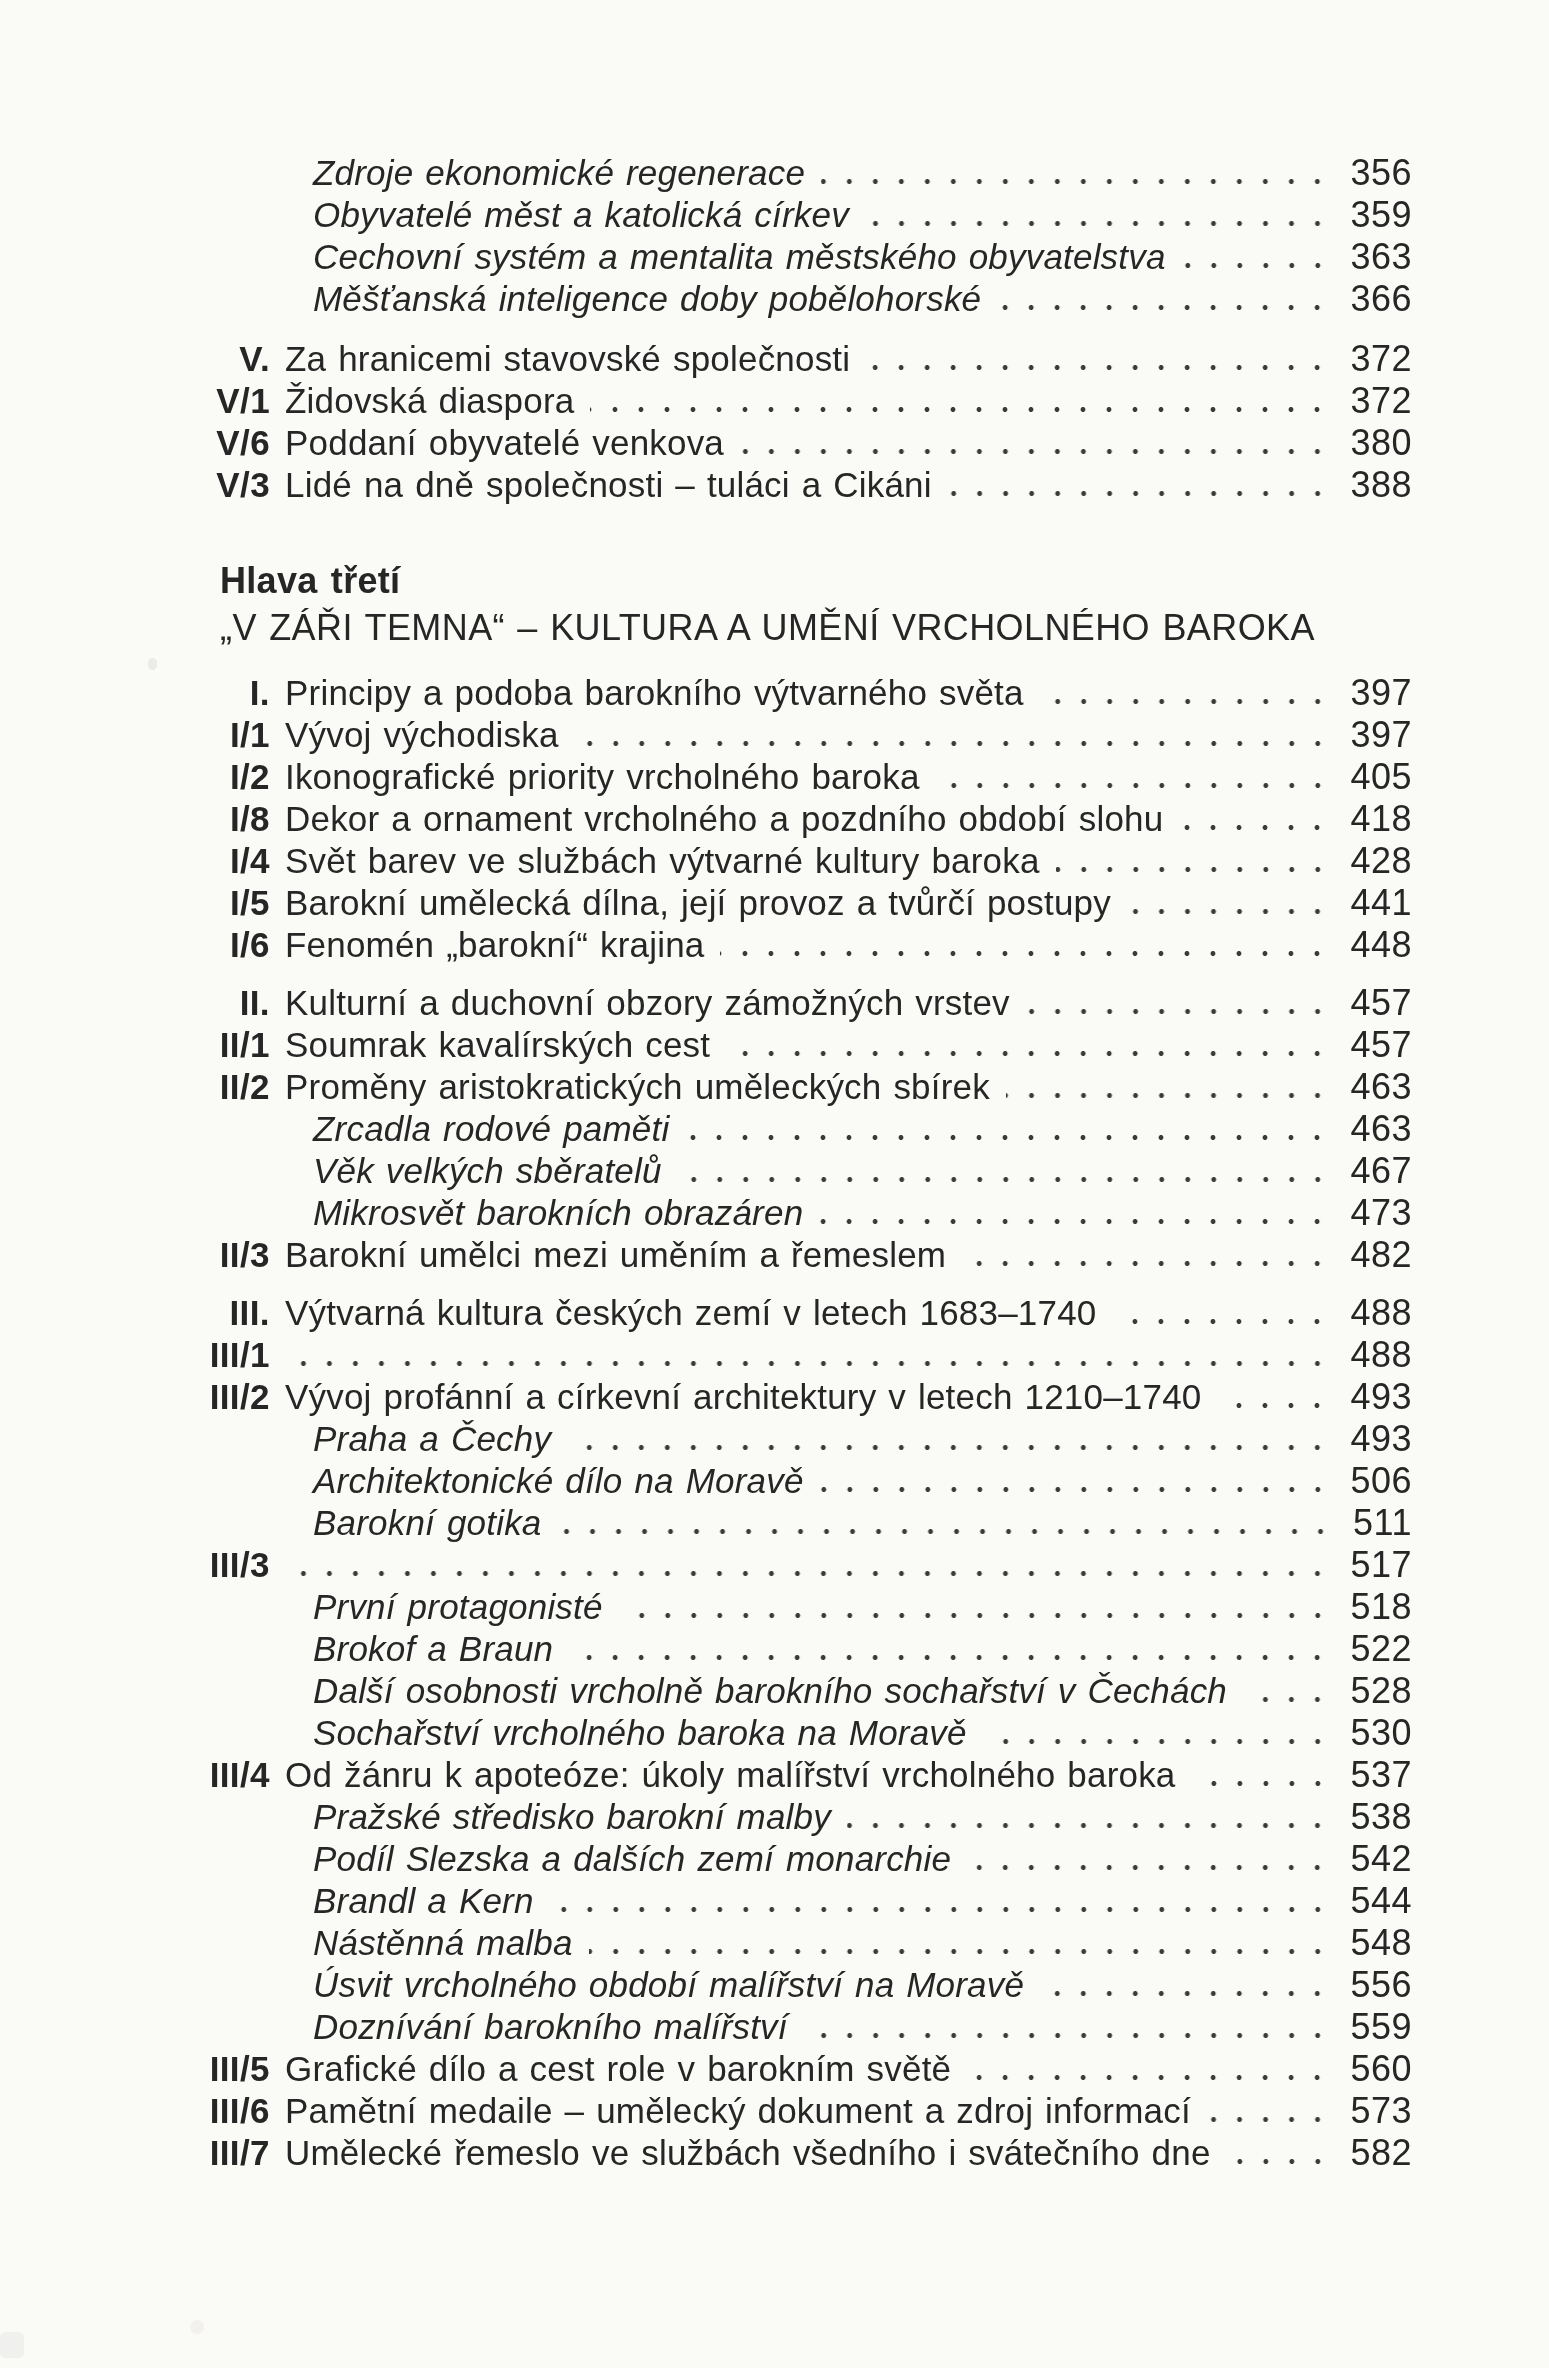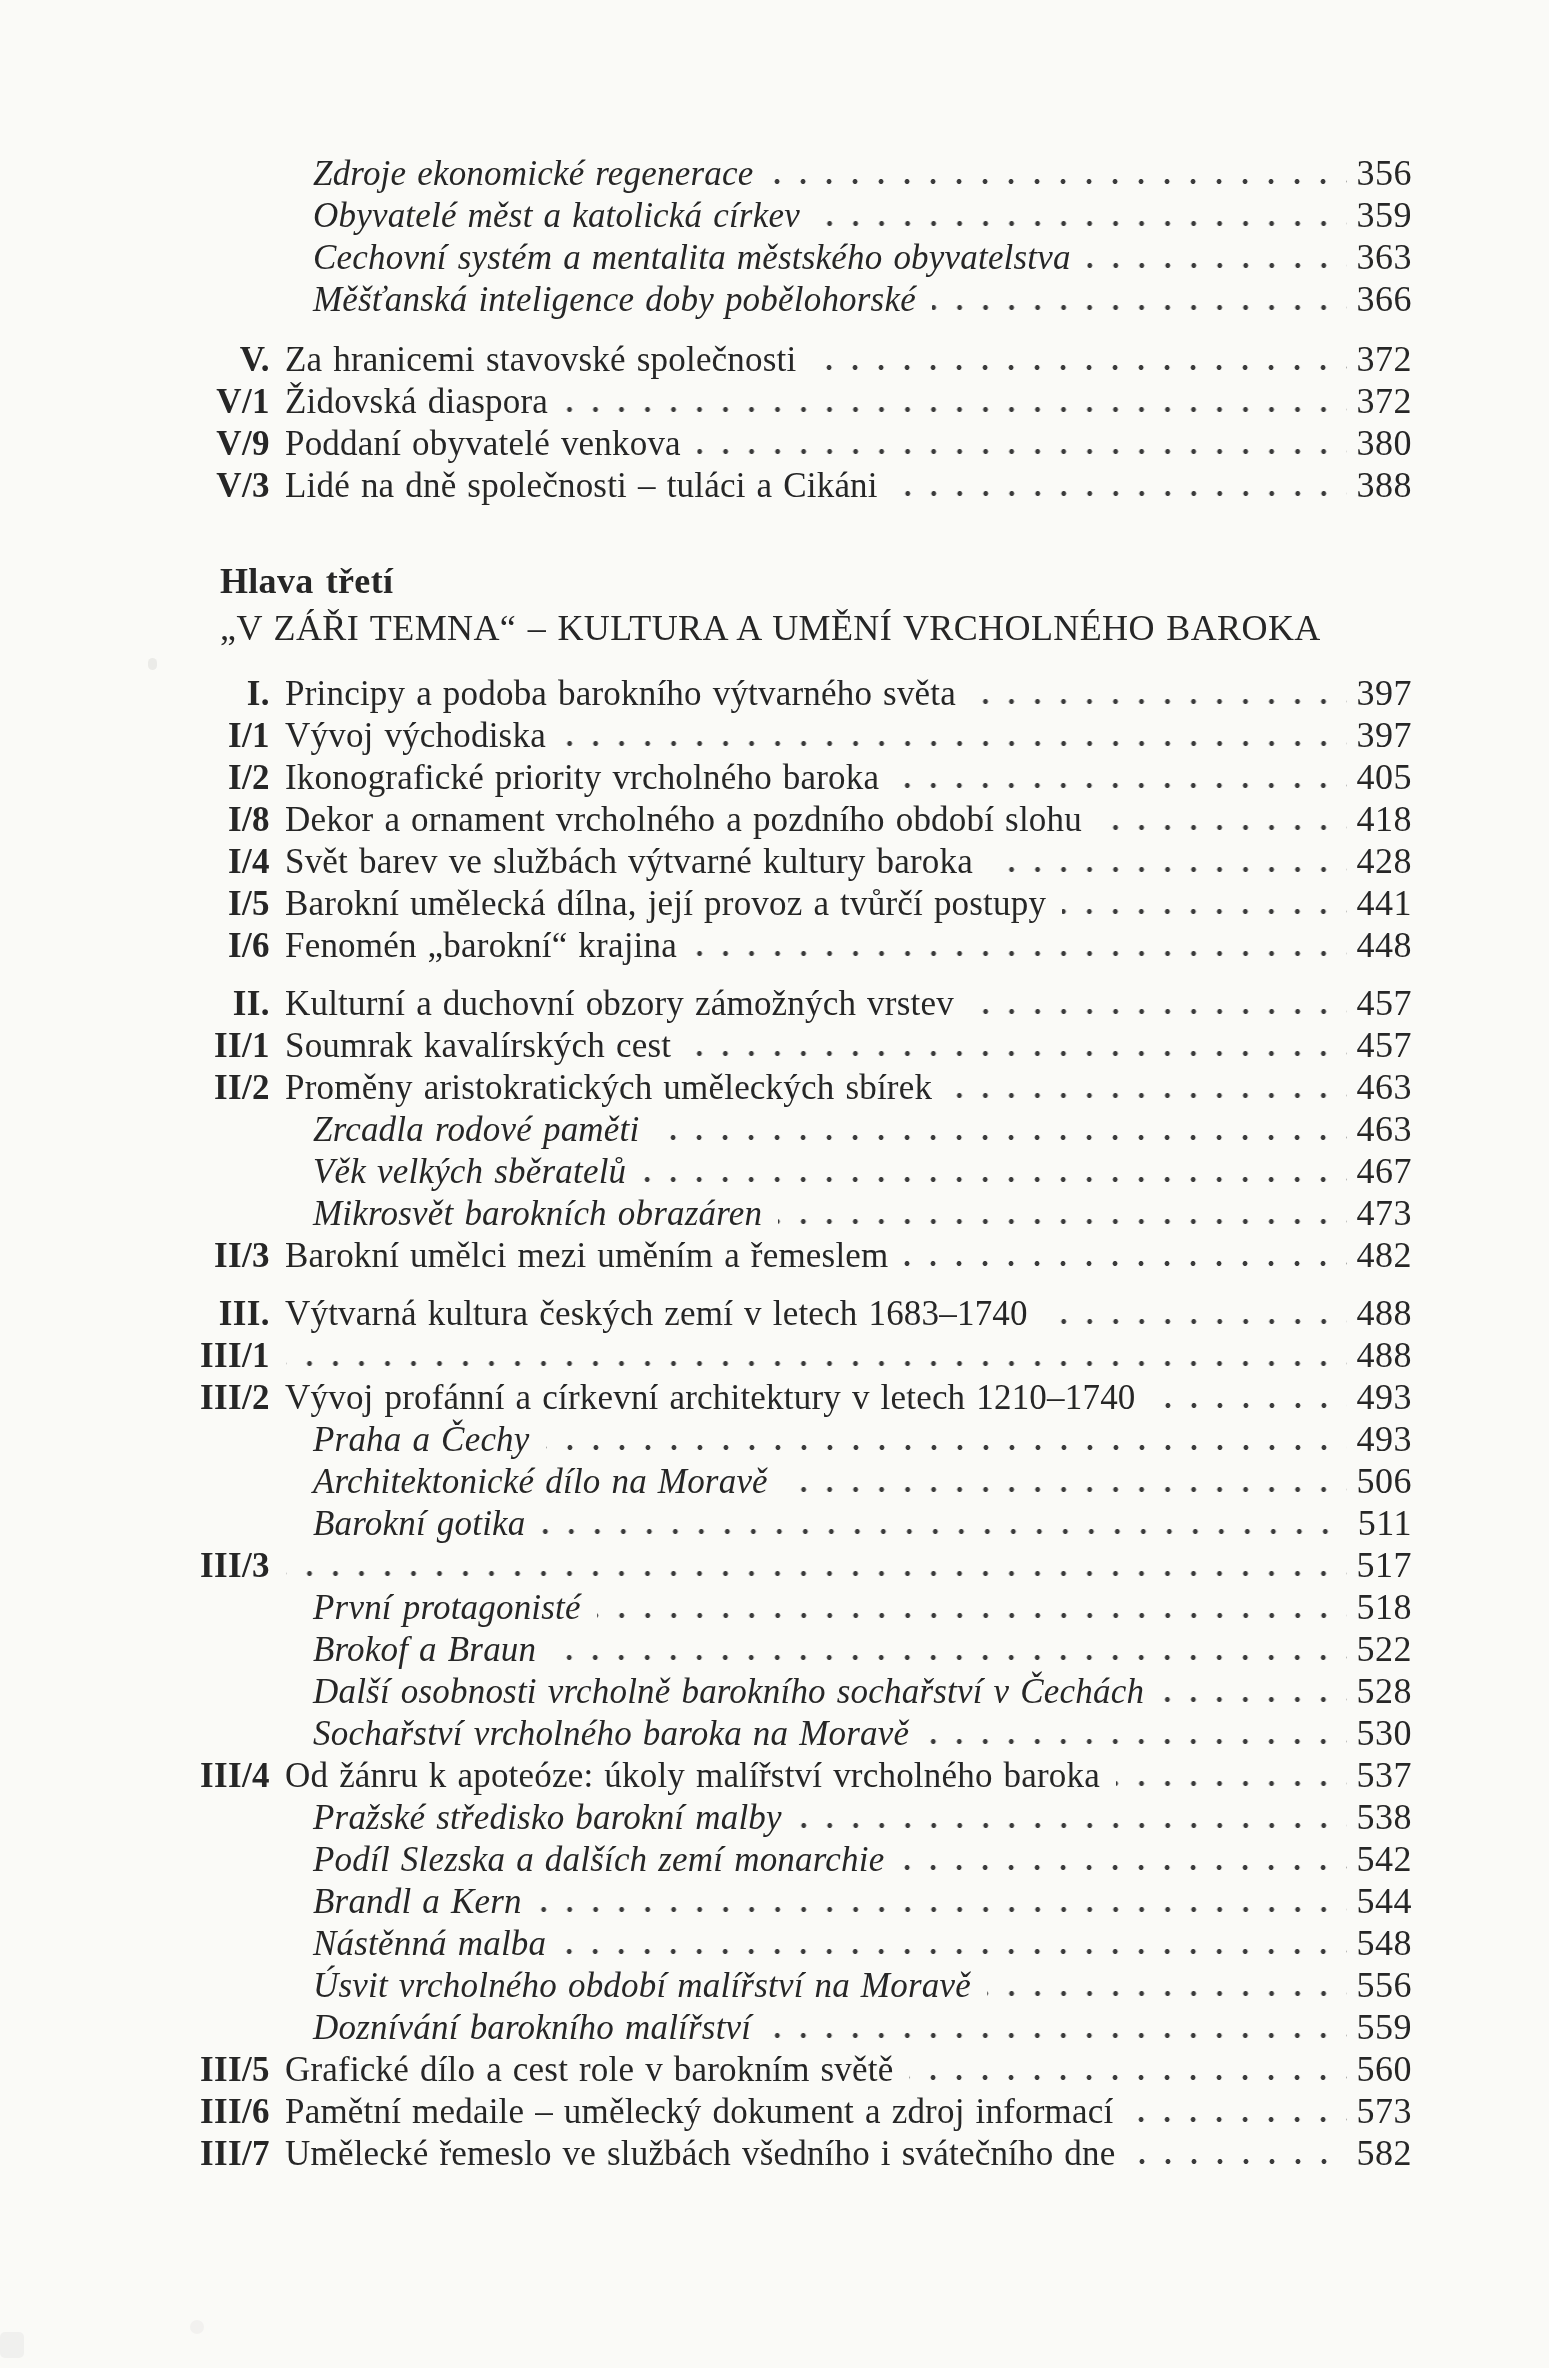--- a/index.html
+++ b/index.html
@@ -6,21 +6,21 @@
     margin: 0; padding: 0;
   }
   body {
     width: 1549px; height: 2368px;
     background: var(--bg, #fafaf7);
     overflow: hidden;
   }
   .page {
     position: relative;
     width: 1549px; height: 2368px;
-    font-family: Liberation Serif, serif;
+    font-family: Liberation Sans, sans-serif;
     color: var(--ink, #262626);
   }
   .toc {
     position: absolute;
     top: 0; left: 0;
     width: 1412px;
     padding-top: 152px;
   }
   .block + .block { margin-top: 18px; }
   .block.after-heading { margin-top: 0; }
@@ -121,21 +121,21 @@
           <span class="leader"></span>
           <span class="page-num">372</span>
         </div>
         <div class="row">
           <span class="label">V/1</span>
           <span class="title">Židovská diaspora</span>
           <span class="leader"></span>
           <span class="page-num">372</span>
         </div>
         <div class="row">
-          <span class="label">V/9</span>
+          <span class="label">V/6</span>
           <span class="title">Poddaní obyvatelé venkova</span>
           <span class="leader"></span>
           <span class="page-num">380</span>
         </div>
         <div class="row">
           <span class="label">V/3</span>
           <span class="title">Lidé na dně společnosti – tuláci a Cikáni</span>
           <span class="leader"></span>
           <span class="page-num">388</span>
         </div>

